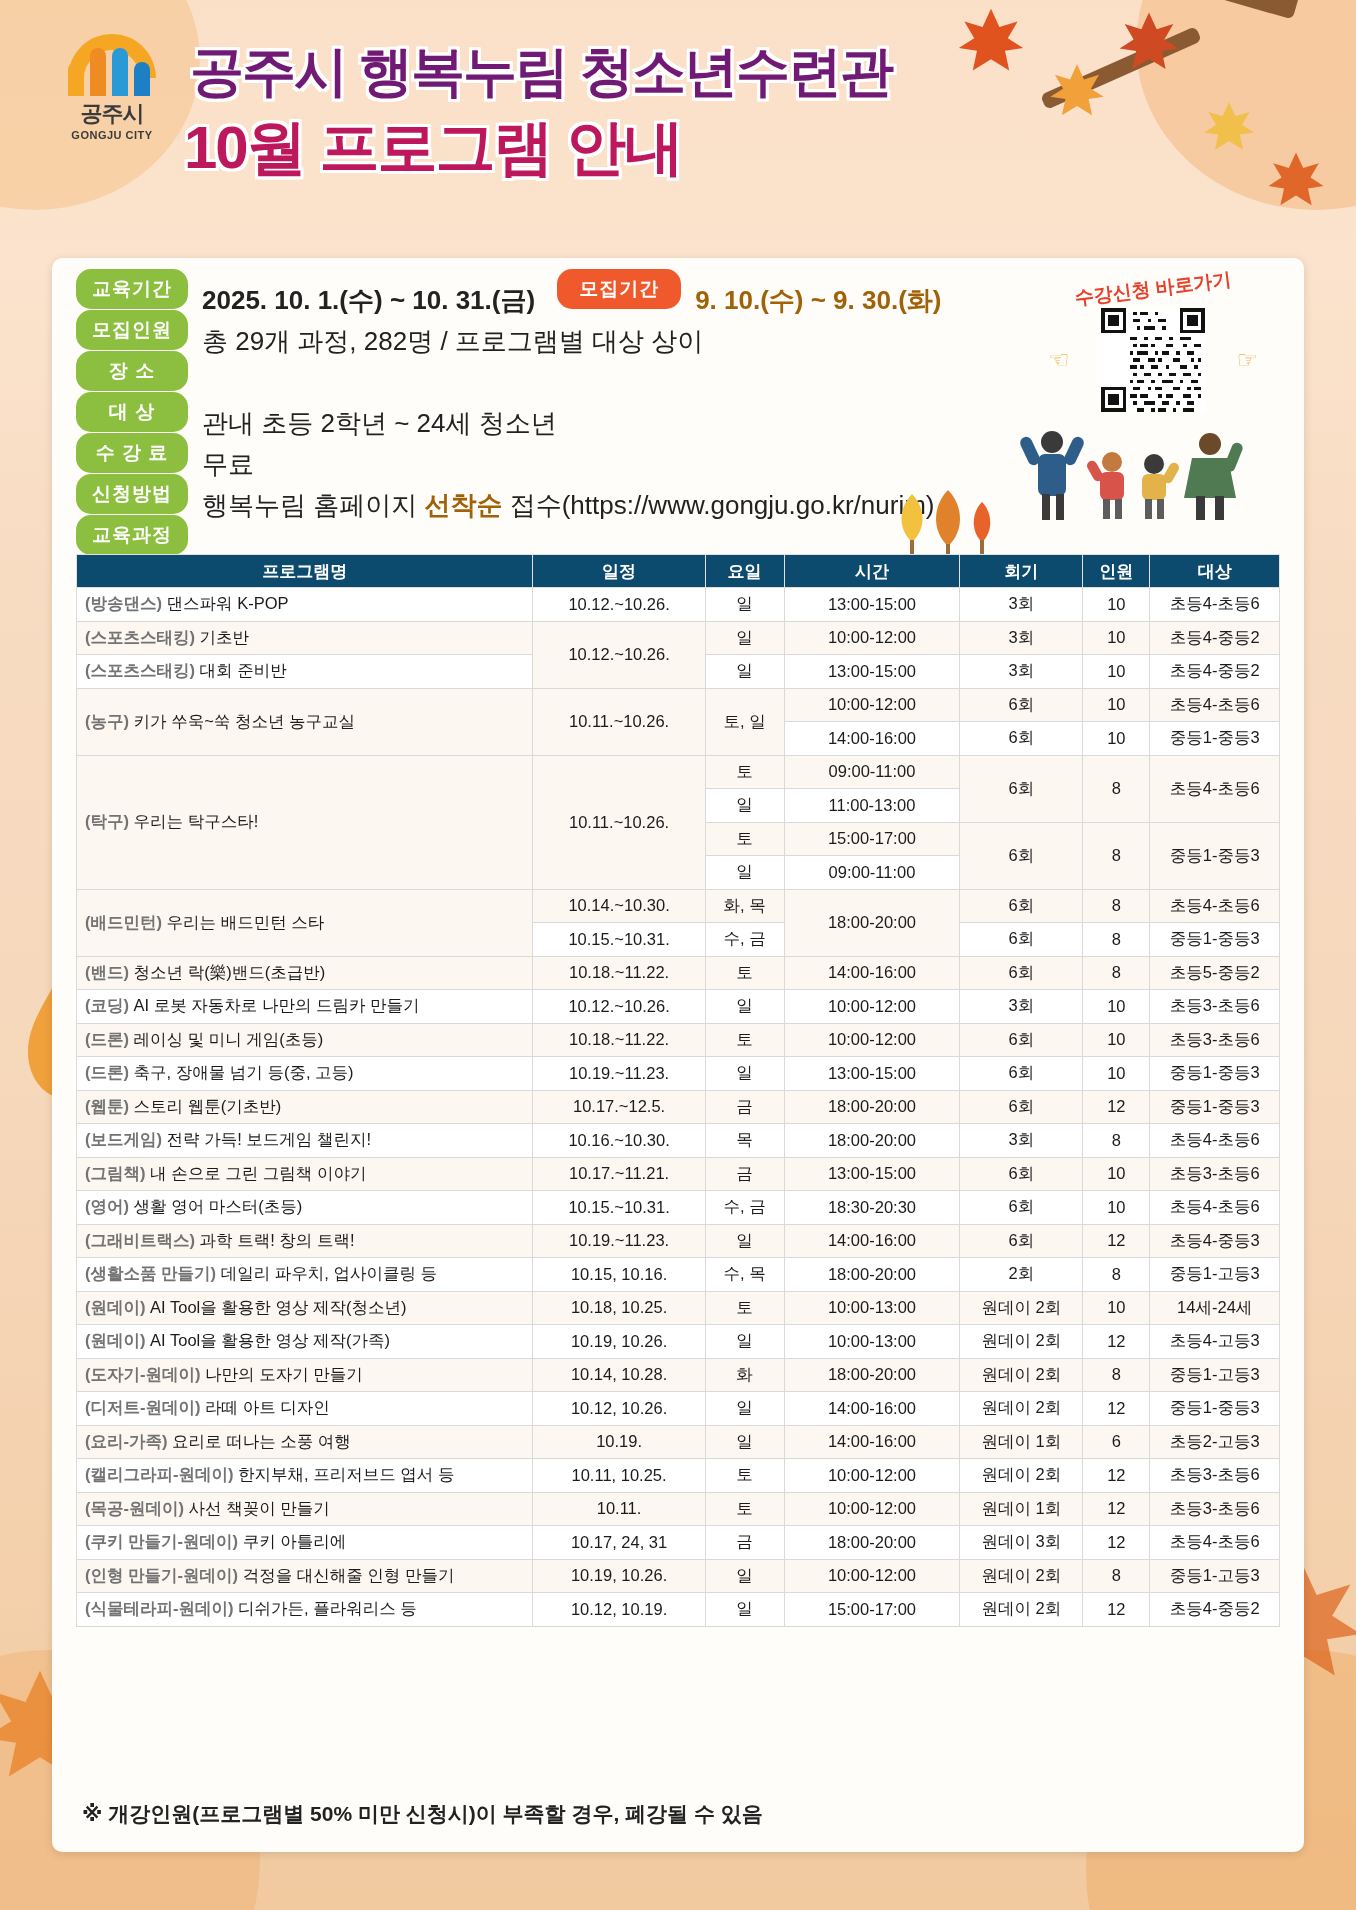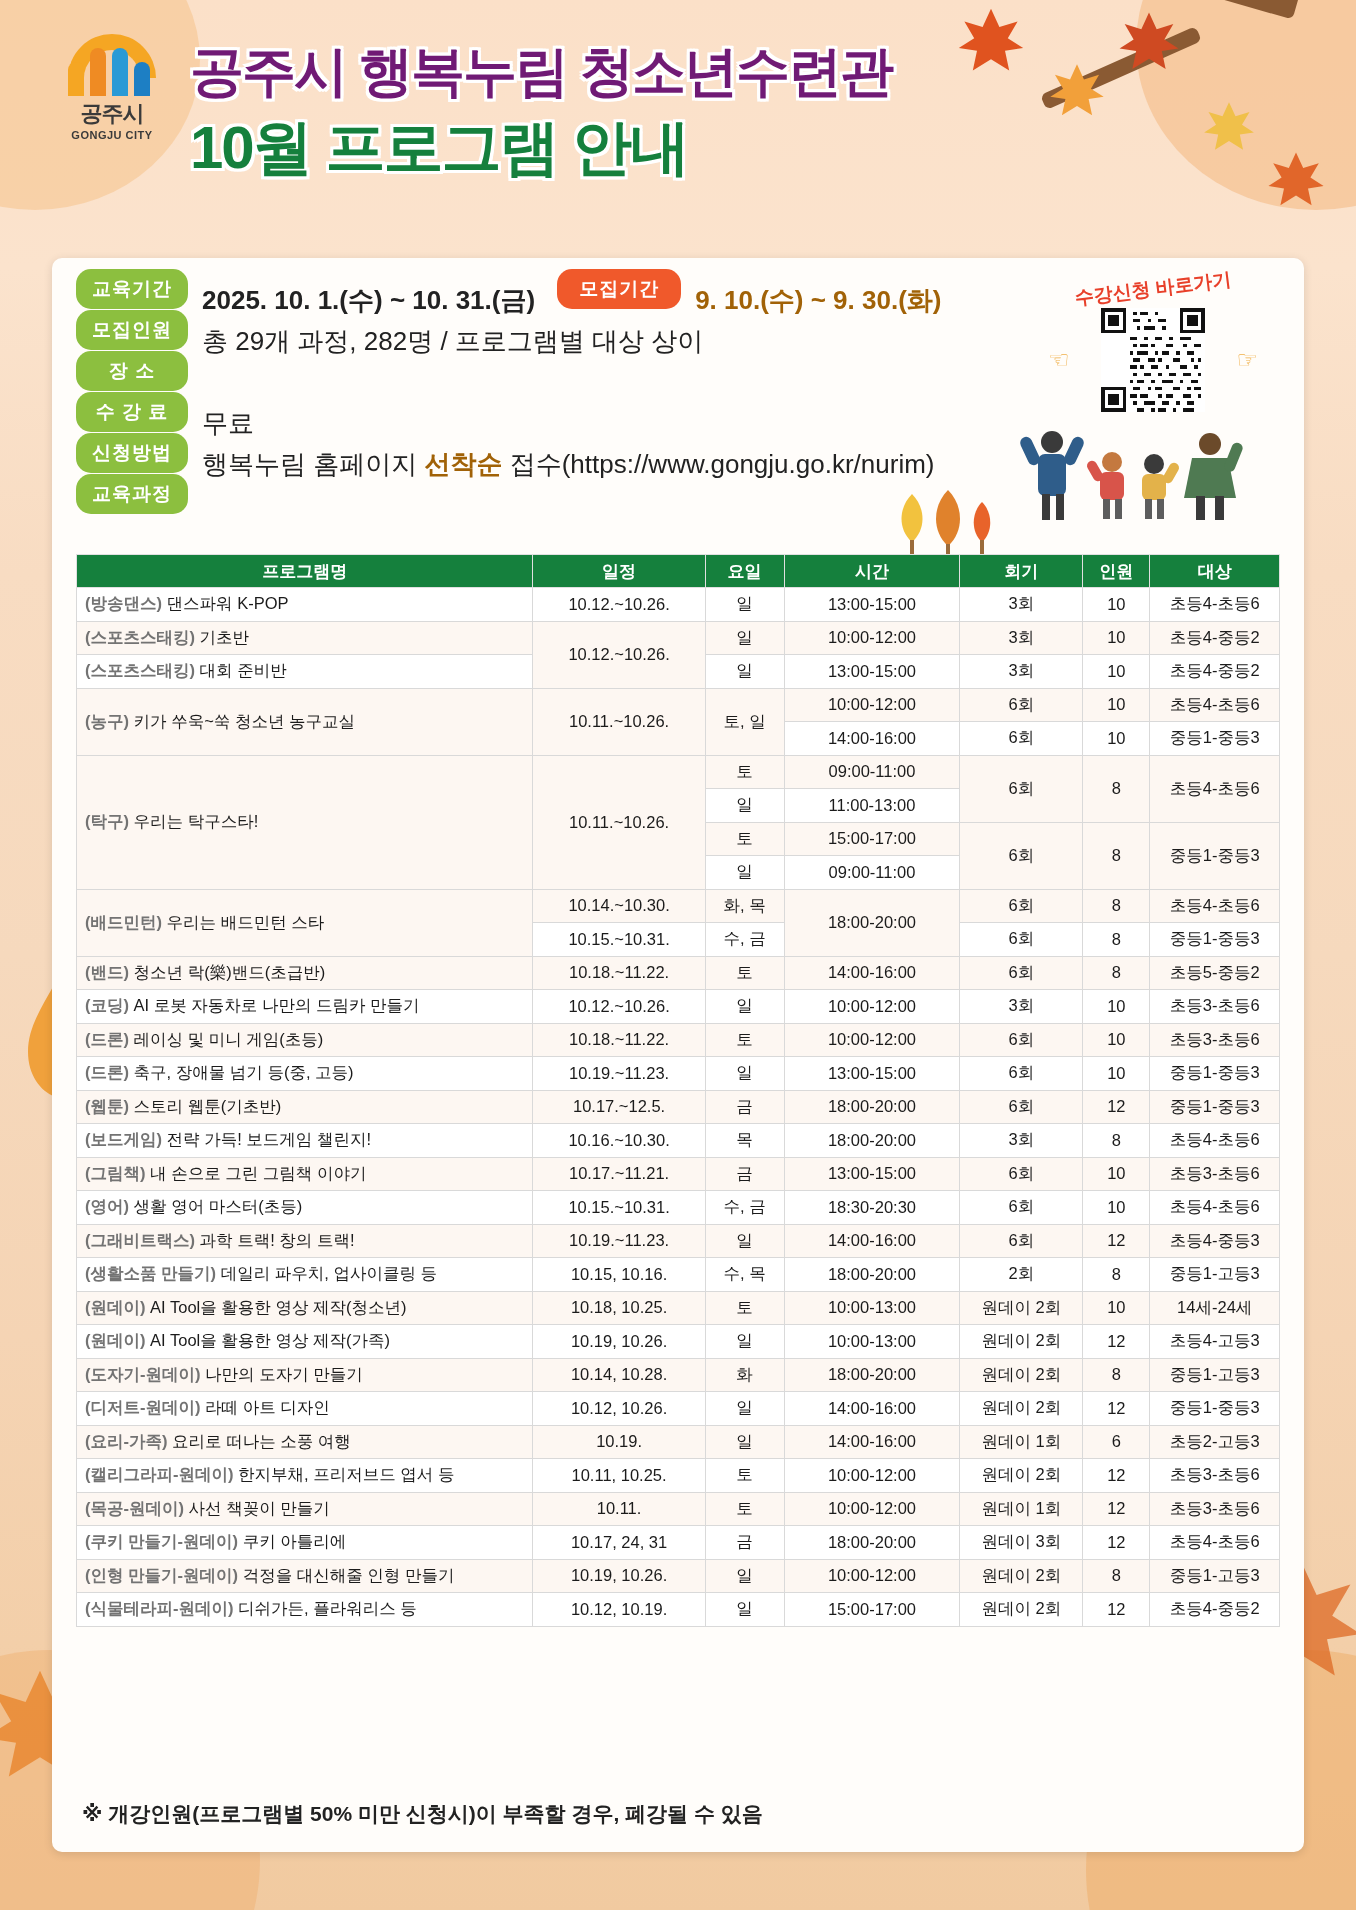--- a/index.html
+++ b/index.html
@@ -21,21 +21,21 @@
   .emblem .arch .b1{left:4px;height:34px;background:#f5a623;}
   .emblem .arch .b2{left:26px;height:48px;background:#ef8b23;}
   .emblem .arch .b3{left:48px;height:48px;background:#2a9ad6;}
   .emblem .arch .b4{left:70px;height:34px;background:#1d7fc4;}
   .emblem .arch .cap{position:absolute;top:0;left:4px;width:88px;height:44px;border:16px solid #f5a623;border-bottom:none;border-radius:44px 44px 0 0;box-sizing:border-box;}
   .emblem .ko{font-size:22px;font-weight:bold;color:#3a3a3a;letter-spacing:-1px;margin-top:3px;}
   .emblem .en{font-size:11px;font-weight:bold;color:#3a3a3a;letter-spacing:0.5px;}
 
   .title1{position:absolute;left:190px;top:36px;width:1000px;font-size:54px;font-weight:bold;color:#701a75;letter-spacing:-2px;
           text-shadow:-3px -3px 0 #fff,3px -3px 0 #fff,-3px 3px 0 #fff,3px 3px 0 #fff,0 3px 0 #fff,3px 0 0 #fff,-3px 0 0 #fff,0 -3px 0 #fff;}
-  .title2{position:absolute;left:190px;top:108px;width:1000px;font-size:60px;font-weight:bold;color:#15803d;letter-spacing:-2px;
+  .title2{position:absolute;left:184px;top:108px;width:1000px;font-size:60px;font-weight:bold;color:#be185d;letter-spacing:-2px;
           text-shadow:-3px -3px 0 #fff,3px -3px 0 #fff,-3px 3px 0 #fff,3px 3px 0 #fff,0 3px 0 #fff,3px 0 0 #fff,-3px 0 0 #fff,0 -3px 0 #fff;}
 
   
   .card{position:absolute;left:52px;top:258px;width:1252px;height:1594px;background:#fffdfa;border-radius:10px;
         box-shadow:0 2px 10px rgba(0,0,0,.12);}
   .info{position:absolute;left:24px;top:14px;width:1210px;}
   .irow{display:flex;align-items:center;margin-bottom:7px;height:34px;}
   .ilabel{width:112px;height:40px;border-radius:15px;background:#8cbf3f;color:#fff;font-size:19px;font-weight:bold;
           display:flex;align-items:center;justify-content:center;letter-spacing:1px;flex:none;}
   .ilabel.orange{background:#f0592b;width:124px;}
@@ -43,21 +43,21 @@
   .ival.plain{font-weight:normal;}
   .accent{color:#a16207;font-weight:bold;}
 
   
   .qrbox{position:absolute;right:46px;top:18px;width:210px;text-align:center;}
   .qrlabel{font-size:19px;font-weight:bold;color:#e8402a;transform:rotate(-7deg);margin-bottom:6px;}
   .qr{width:104px;height:104px;margin:0 auto;background:#fff;position:relative;}
 
   
   table{position:absolute;left:24px;top:296px;border-collapse:collapse;width:1204px;font-size:16.5px;}
-  th{background:#15803d;color:#fff;font-weight:bold;font-size:17px;border:1px solid #e0e0e0;height:30px;}
+  th{background:#0c4a6e;color:#fff;font-weight:bold;font-size:17px;border:1px solid #e0e0e0;height:30px;}
   td{border:1px solid #d9d9d9;height:30.5px;text-align:center;color:#1b1b1b;}
   td.name{text-align:left;padding-left:8px;}
   .cat{color:#737373;font-weight:bold;}
   tbody tr:nth-child(even) td{background:#fdf7f2;}
   tbody tr:nth-child(odd) td{background:#ffffff;}
 
   .note{position:absolute;left:30px;bottom:24px;font-size:21px;color:#222;font-weight:bold;}
 
   
   .fam{position:absolute;}
@@ -142,20 +142,24 @@
       <div class="ilabel orange" style="margin-left:22px;">모집기간</div>
       <div class="ival accent" style="margin-left:14px;">9. 10.(수) ~ 9. 30.(화)</div>
     </div>
 
     <div class="irow">
       <div class="ilabel">모집인원</div>
       <div class="ival plain">총 29개 과정, 282명 / 프로그램별 대상 상이</div>
     </div>
     <div class="irow">
       <div class="ilabel">장    소</div>
+    </div>
+    <div class="irow">
+      <div class="ilabel">대    상</div>
+      <div class="ival plain">관내 초등 2학년 ~ 24세 청소년</div>
     </div>
     <div class="irow">
       <div class="ilabel">수 강 료</div>
       <div class="ival plain">무료</div>
     </div>
     <div class="irow">
       <div class="ilabel">신청방법</div>
       <div class="ival plain" style="margin-left:14px;">
         <span>행복누림 홈페이지 </span><span class="accent">선착순</span><span> 접수(https://www.gongju.go.kr/nurim)</span>
       </div>

